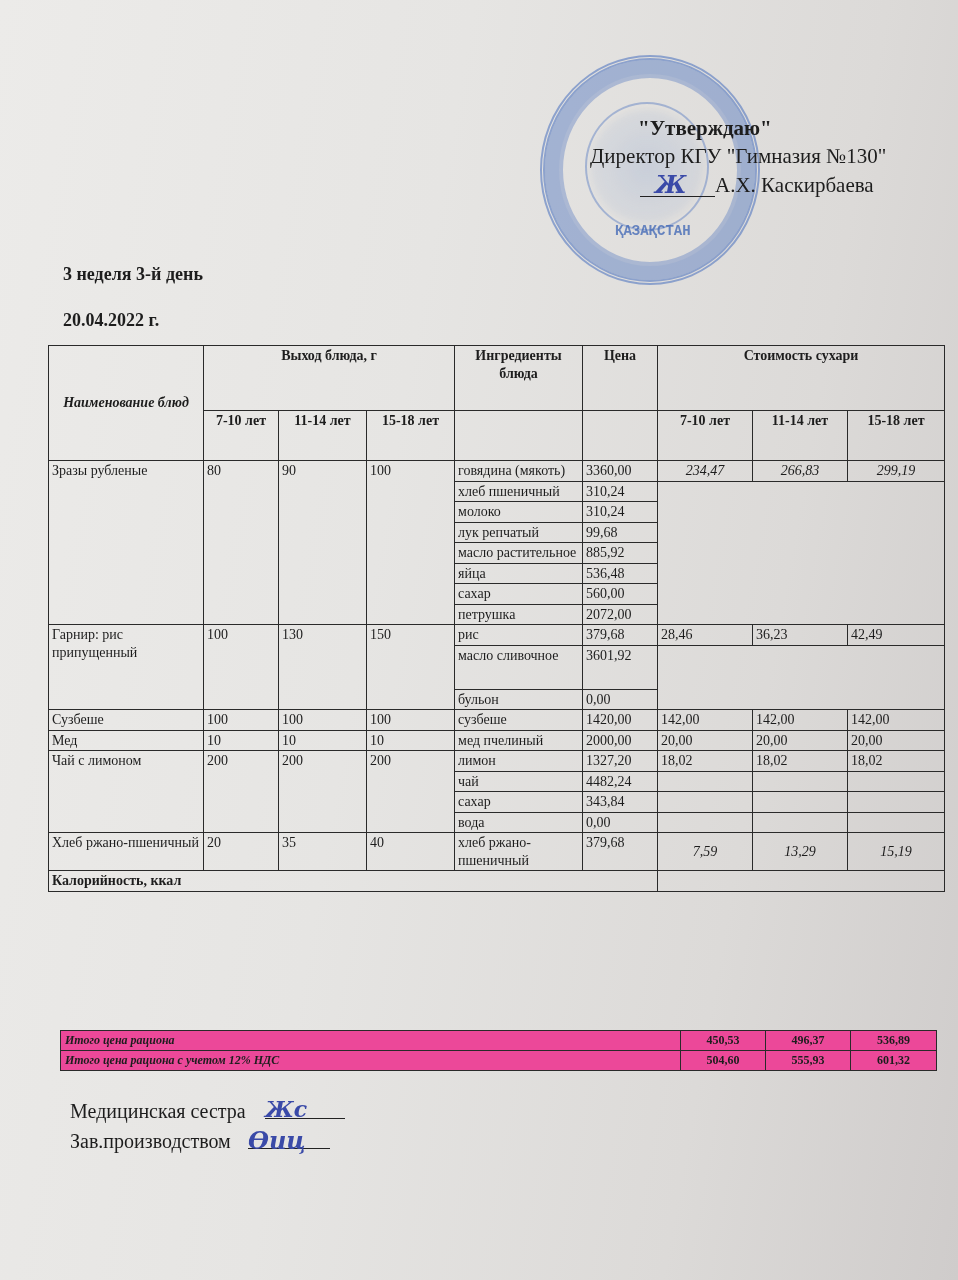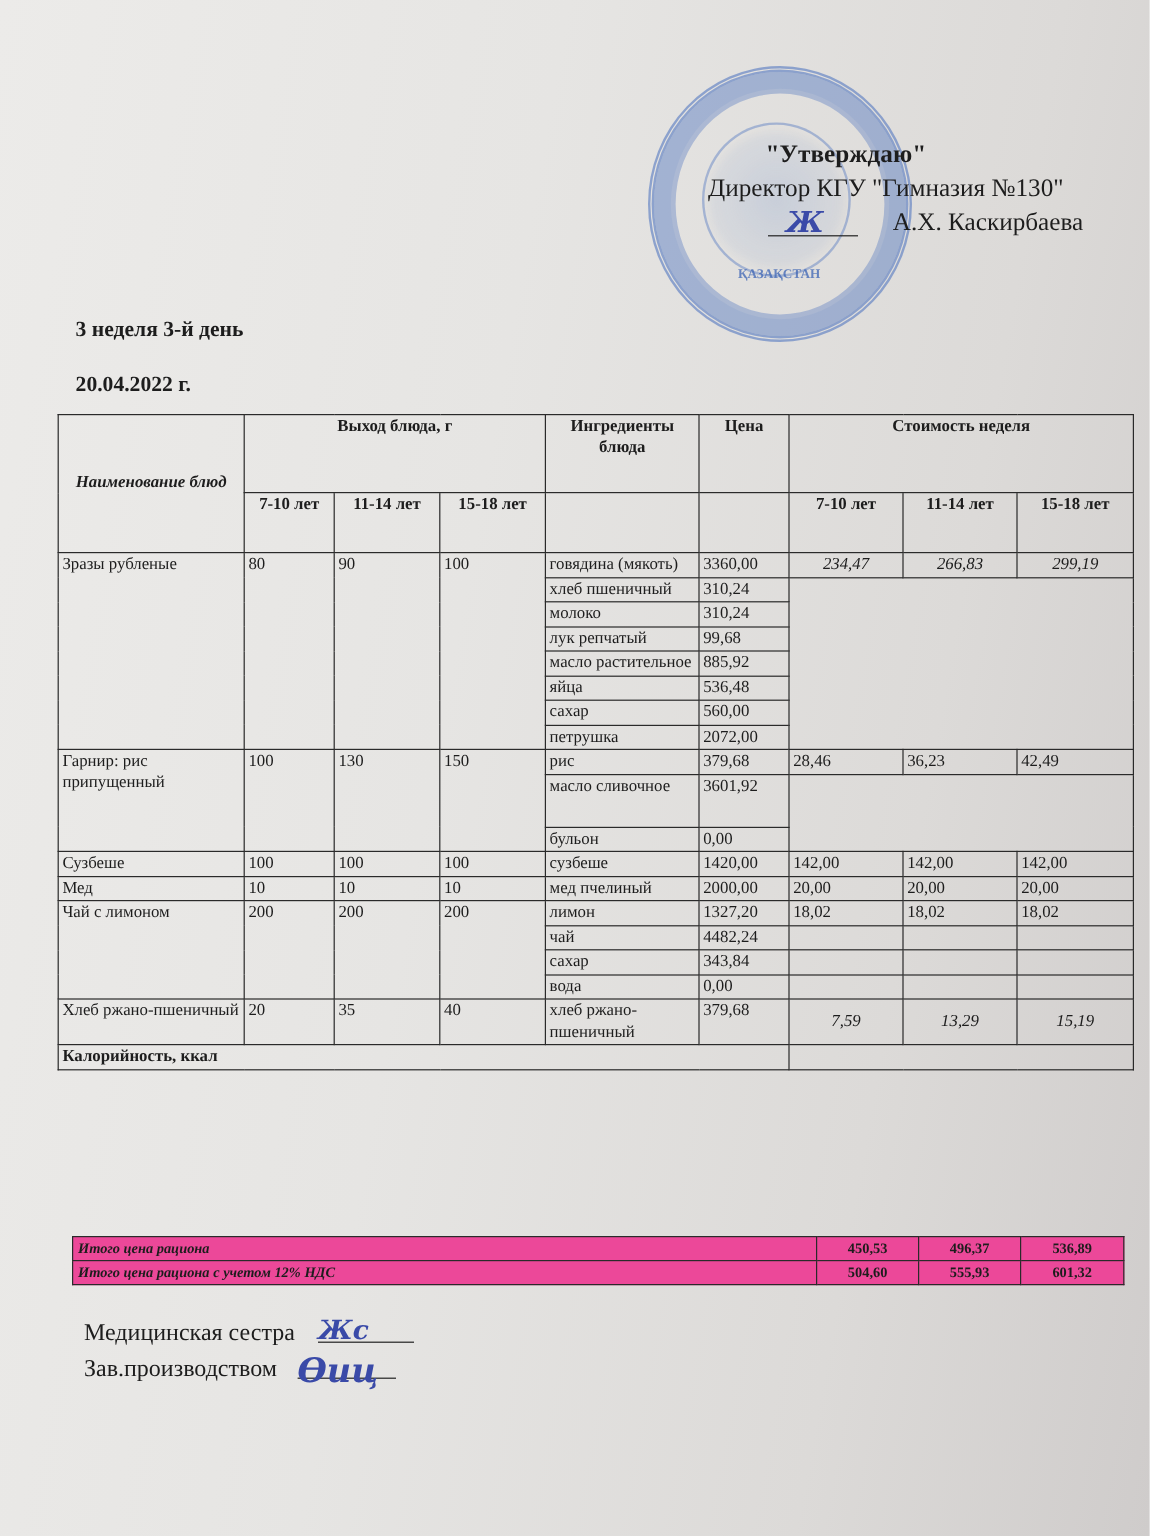--- a/index.html
+++ b/index.html
@@ -13,24 +13,24 @@
     .stamp {
       left: 540px; top: 55px; width: 210px; height: 220px; border-radius: 50%;
       border: 5px double rgba(70,110,190,0.55);
       box-shadow: inset 0 0 0 14px rgba(90,130,200,0.12), inset 0 0 0 18px rgba(70,110,190,0.35);
     }
     .stamp-inner {
       position: absolute; left: 40px; top: 42px; width: 120px; height: 125px; border-radius: 50%;
       border: 2px solid rgba(70,110,190,0.4);
       background: radial-gradient(circle, rgba(90,130,200,0.18) 0%, rgba(90,130,200,0.08) 60%, transparent 70%);
     }
-    .stamp-word { position: absolute; left: 70px; top: 163px; font-size: 11px; color: rgba(60,100,180,0.75); font-family: Liberation Serif, serif; font-weight: bold; }
+    .stamp-word { position: absolute; left: 70px; top: 163px; font-size: 14px; color: rgba(60,100,180,0.75); font-family: Liberation Mono, monospace; font-weight: bold; }
     .approve-title { left: 638px; top: 116px; font-size: 21px; font-weight: bold; }
     .approve-line2 { left: 590px; top: 144px; font-size: 21px; }
-    .approve-line3 { left: 744px; top: 173px; font-size: 21px; }
+    .approve-line3 { left: 715px; top: 173px; font-size: 21px; }
     .sig-line { left: 640px; top: 196px; width: 75px; border-bottom: 1.5px solid #222; }
     .sig-scribble { font-family: "DejaVu Serif", serif; font-style: italic; color: #3a4aa8; font-weight: bold; }
     .heading1 { left: 63px; top: 264px; font-size: 18px; font-weight: bold; }
     .heading2 { left: 63px; top: 310px; font-size: 18px; font-weight: bold; }
 
     table.menu {
       position: absolute; left: 48px; top: 345px; width: 896px;
       border-collapse: collapse; font-size: 14px; table-layout: fixed;
     }
     table.menu td, table.menu th {
@@ -46,21 +46,21 @@
       border-collapse: collapse; font-size: 12px; table-layout: fixed;
       background: #ec4899;
     }
     table.totals td { border: 1.5px solid #2a2a2a; padding: 2px 4px; font-weight: bold; }
     table.totals td.lbl { font-style: italic; }
     table.totals td.val { text-align: center; }
 
     .footer1 { left: 70px; top: 1100px; font-size: 20px; }
     .footer2 { left: 70px; top: 1130px; font-size: 20px; }
     .f-sig1 { left: 265px; top: 1096px; width: 80px; border-bottom: 1.5px solid #222; height: 22px; font-size: 22px; }
-    .f-sig2 { left: 248px; top: 1126px; width: 82px; border-bottom: 1.5px solid #222; height: 22px; font-size: 28px; }
+    .f-sig2 { left: 248px; top: 1126px; width: 82px; border-bottom: 1.5px solid #222; height: 22px; font-size: 24px; }
   </style>
 </head>
 <body>
 
 <div class="abs stamp">
   <div class="stamp-inner"></div>
   <span class="stamp-word">ҚАЗАҚСТАН</span>
 </div>
 
 <div class="abs approve-title">"Утверждаю"</div>
@@ -83,21 +83,21 @@
       <col style="width:95px">
       <col style="width:95px">
       <col style="width:97px">
   </colgroup>
   <thead>
     <tr style="height:65px">
       <th rowspan="2" class="cm">Наименование блюд</th>
       <th colspan="3">Выход блюда, г</th>
       <th>Ингредиенты блюда</th>
       <th>Цена</th>
-      <th colspan="3">Стоимость неделя</th>
+      <th colspan="3">Стоимость сухари</th>
     </tr>
     <tr style="height:50px">
       <th>7-10 лет</th>
       <th>11-14 лет</th>
       <th>15-18 лет</th>
       <th></th>
       <th></th>
       <th>7-10 лет</th>
       <th>11-14 лет</th>
       <th>15-18 лет</th>

